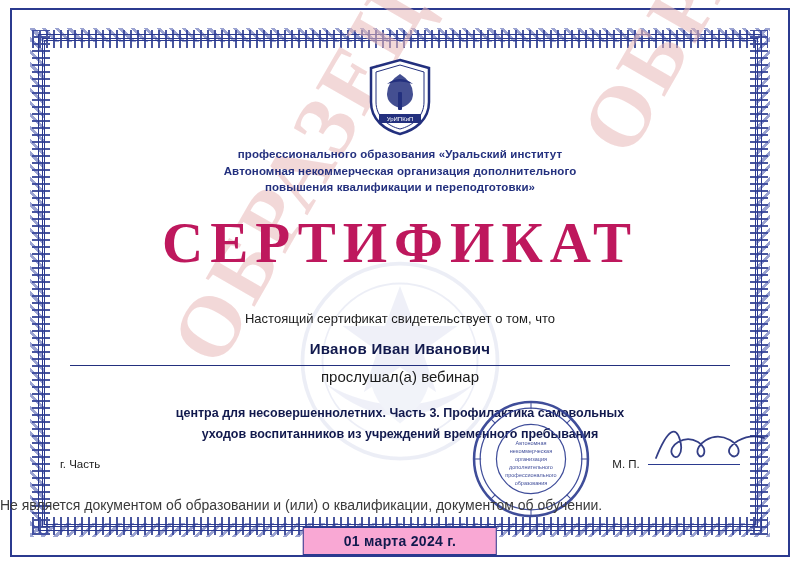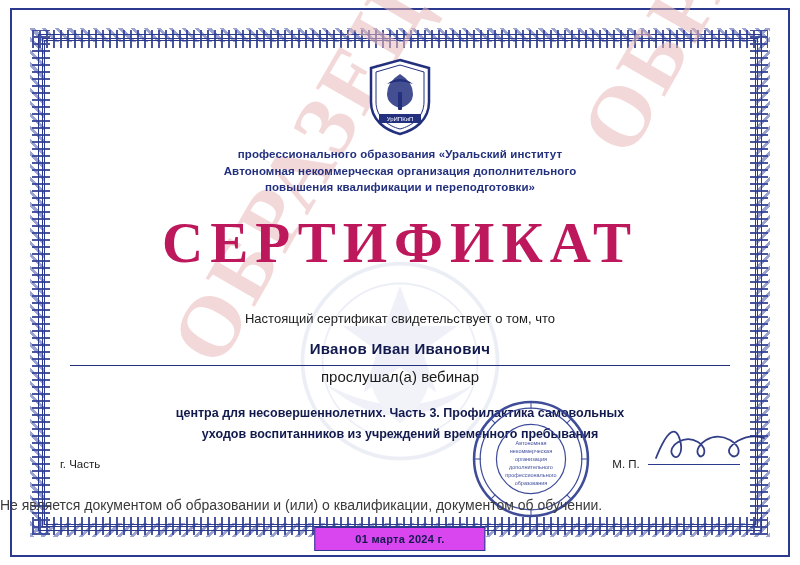--- a/index.html
+++ b/index.html
@@ -247,22 +247,22 @@
   }
 
   
   .date-box {
     position: absolute;
     left: 50%;
     transform: translateX(-50%);
     top: 527px;
     padding: 5px 40px;
     border: 1px solid #2b3a8f;
-    background: #d946ef;
-    font-size: 11px;
+    background: #f9a8d4;
+    font-size: 14px;
     font-weight: bold;
     color: #11194d;
     letter-spacing: .3px;
   }
 </style>
 </head>
 <body>
 
 <div id="page">
 

